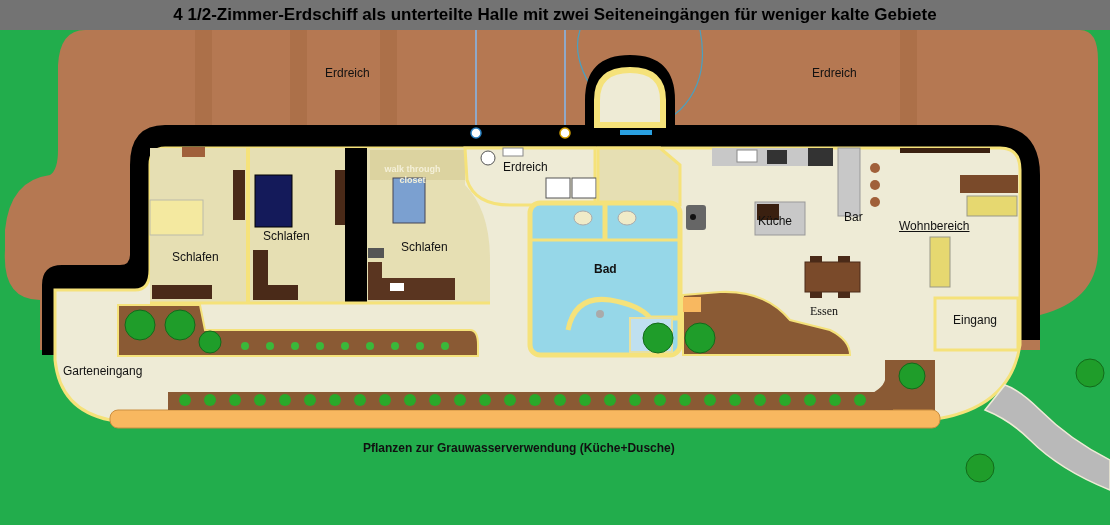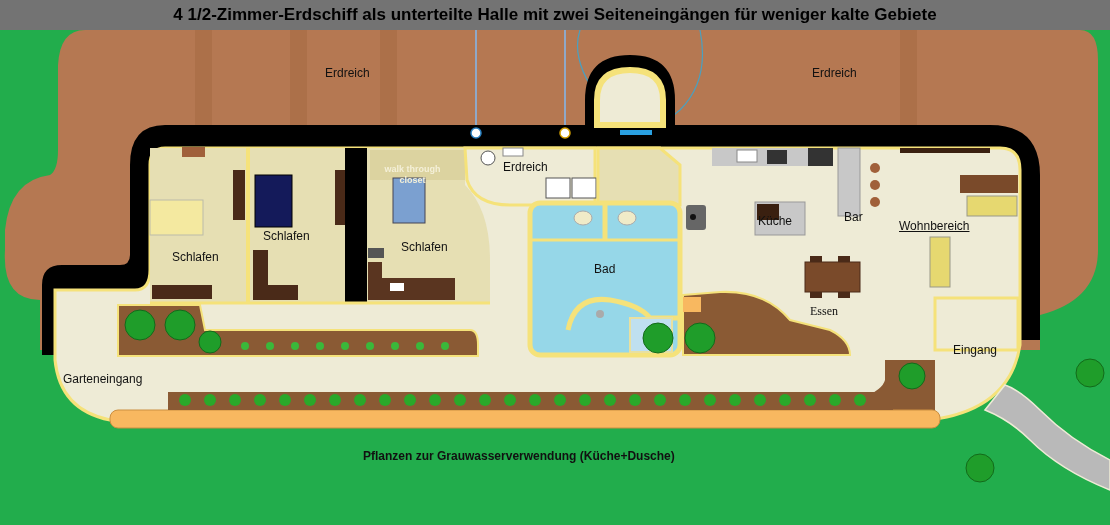--- a/index.html
+++ b/index.html
@@ -1,20 +1,20 @@
 <!DOCTYPE html>
 <html><head>
 <meta charset="utf-8">
 <style>
   html, body { margin: 0; padding: 0; }
   body { width: 1110px; height: 525px; background: #ffffff; overflow: hidden; position: relative; font-family: "Liberation Sans", sans-serif; }
   #title { position: absolute; left: 0; top: 0; width: 1110px; height: 30px; line-height: 30px; text-align: center; font-weight: bold; font-size: 17px; color: #000; background: #737373; }
   #plan { position: absolute; left: 0; top: 30px; width: 1110px; height: 495px; }
   .lbl { position: absolute; font-size: 12px; color: #111; white-space: nowrap; }
-  .lbl-sm { font-size: 12px; margin-top: 8px; }
+  .lbl-sm { font-size: 12px; }
   .lbl-xs { font-size: 9px; font-weight: bold; color: #f4f0d8; text-align: center; line-height: 11px; margin-top: 12px; }
 </style>
 </head>
 <body>
 
 <div id="title">4 1/2-Zimmer-Erdschiff als unterteilte Halle  mit  zwei Seiteneingängen für weniger kalte Gebiete</div>
 
 <div id="plan">
 <svg width="1110" height="495" viewBox="0 30 1110 495" xmlns="http://www.w3.org/2000/svg">
 
@@ -168,20 +168,20 @@
 </svg>
 </div>
 
 <div class="lbl" style="left:325px;top:66px;">Erdreich</div>
 <div class="lbl" style="left:812px;top:66px;">Erdreich</div>
 <div class="lbl" style="left:172px;top:250px;">Schlafen</div>
 <div class="lbl" style="left:263px;top:229px;">Schlafen</div>
 <div class="lbl" style="left:401px;top:240px;">Schlafen</div>
 <div class="lbl lbl-xs" style="left:380px;top:152px;width:65px;white-space:normal;">walk through closet</div>
 <div class="lbl" style="left:503px;top:160px;">Erdreich</div>
-<div class="lbl" style="left:594px;top:262px;">Bad</div>
+<div class="lbl" style="left:594px;top:262px;font-weight:bold;">Bad</div>
 <div class="lbl" style="left:758px;top:170px;margin-top:44px;">Küche</div>
 <div class="lbl" style="left:844px;top:210px;">Bar</div>
 <div class="lbl" style="left:899px;top:219px;text-decoration:underline;">Wohnbereich</div>
 <div class="lbl" style="left:810px;top:304px;font-family:Liberation Serif, serif;">Essen</div>
-<div class="lbl" style="left:953px;top:313px;margin-top:30px;">Eingang</div>
+<div class="lbl" style="left:953px;top:313px;">Eingang</div>
 <div class="lbl lbl-sm" style="left:63px;top:364px;">Garteneingang</div>
 <div class="lbl lbl-sm" style="left:363px;top:441px;font-weight:bold;">Pflanzen zur Grauwasserverwendung (Küche+Dusche)</div>
 
 </body></html>

